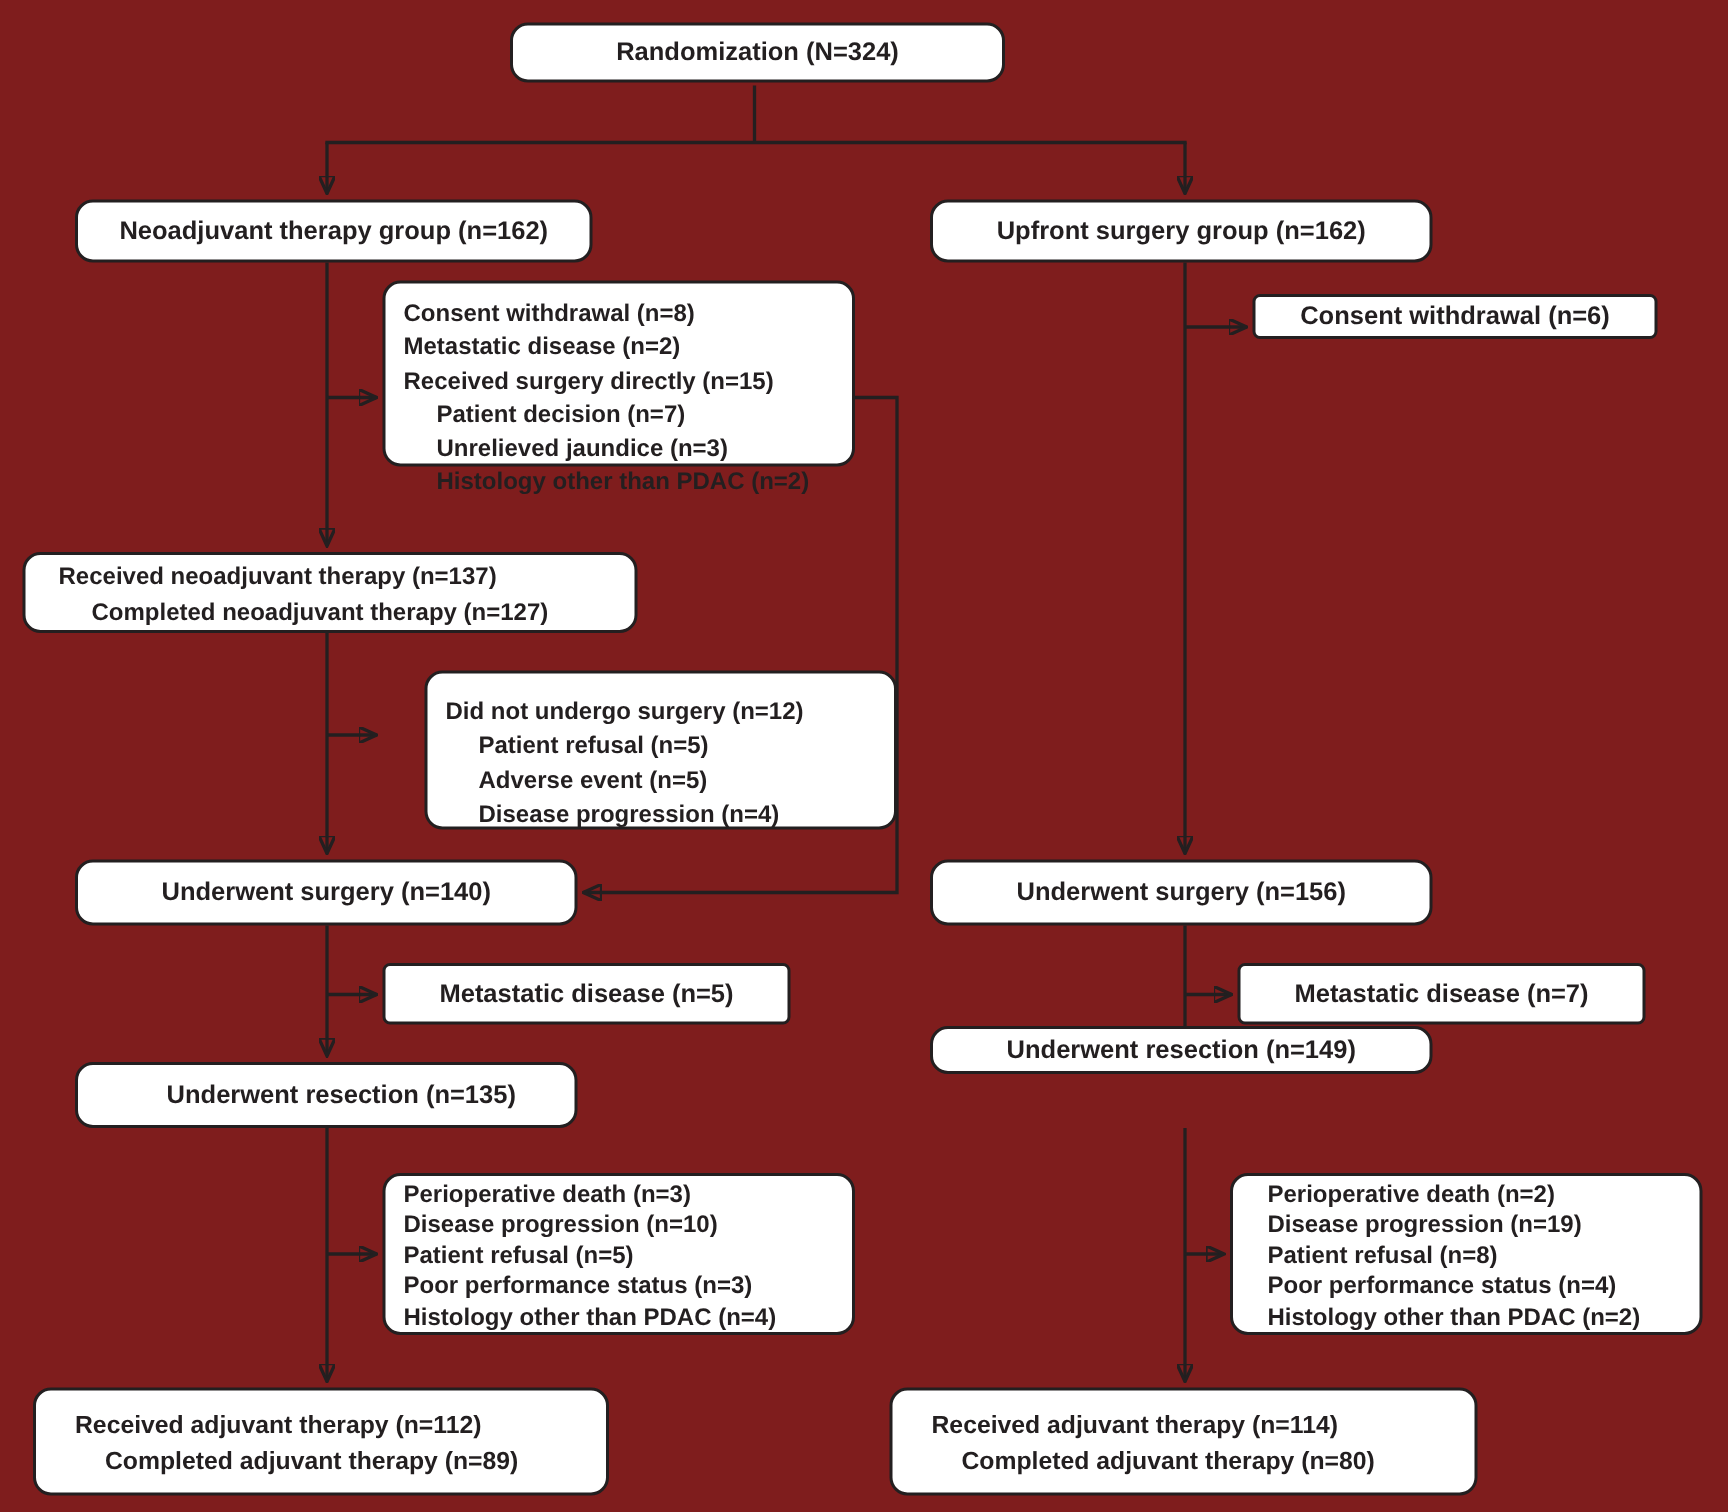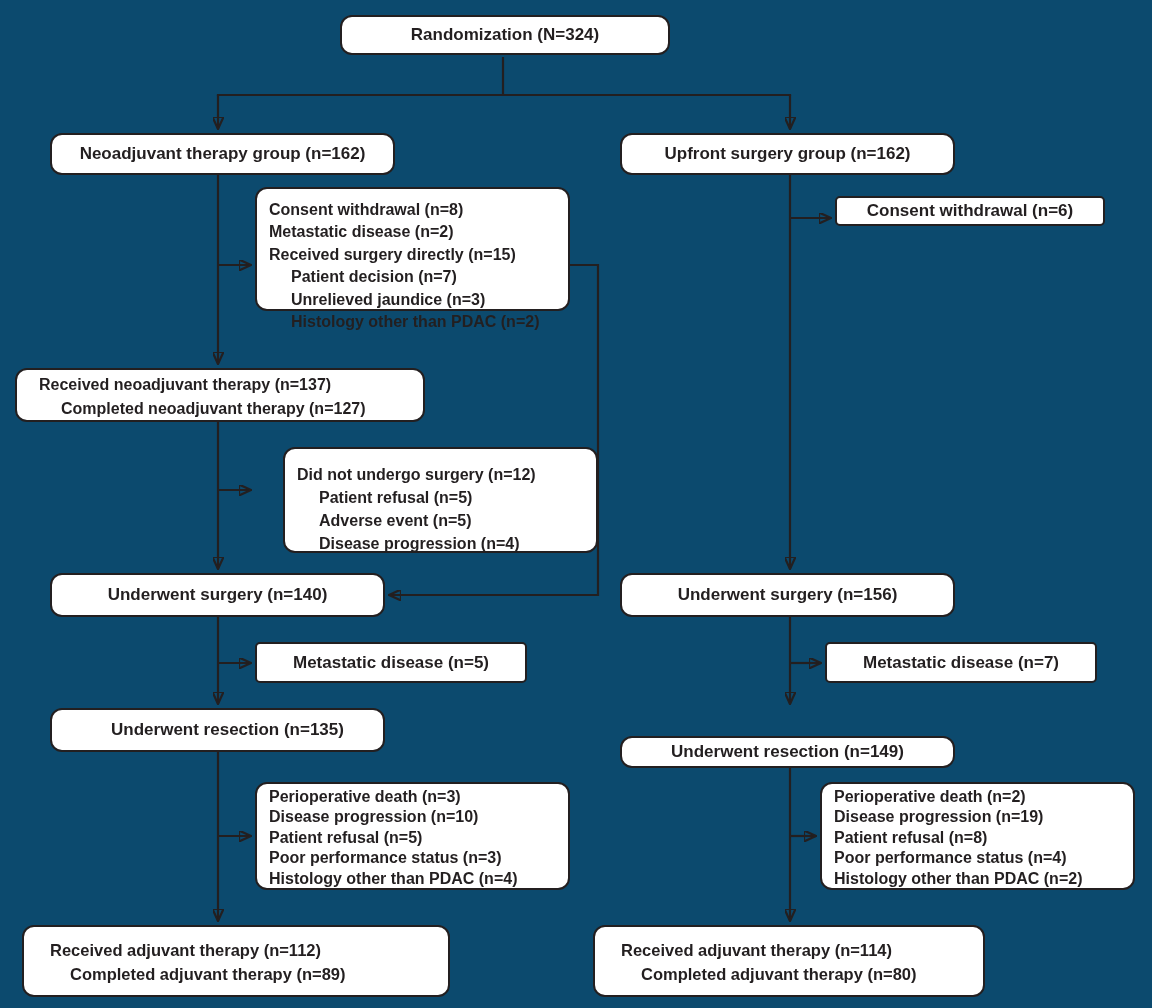--- a/index.html
+++ b/index.html
@@ -1,20 +1,20 @@
 <!DOCTYPE html>
 <html><head>
 <meta charset="utf-8">
 <style>
   html, body { margin: 0; padding: 0; background: #ffffff; }
   .canvas {
     position: relative;
     width: 1152px;
     height: 1008px;
-    background: #0c4a6e;
+    background: #7f1d1d;
     font-family: "Liberation Sans", sans-serif;
     font-weight: 700;
     color: #231f20;
     overflow: hidden;
   }
   svg.wires {
     position: absolute;
     left: 0; top: 0;
     width: 1152px; height: 1008px;
     pointer-events: none;
@@ -48,42 +48,42 @@
   .line { line-height: 22.4px; padding-left: 12px; }
   .line.indent { padding-left: 34px; }
   #n-neo-excl { padding-top: 10px; }
   #n-didnot { padding-top: 14px; margin-left: 28px; }
   #n-didnot .line { line-height: 23px; }
   #n-received-neo { padding-top: 3px; }
   #n-received-neo .line { line-height: 24px; padding-left: 22px; }
   #n-received-neo .line.indent { padding-left: 44px; }
   #n-res-excl-l { padding-top: 3px; }
   #n-res-excl-l .line { line-height: 20.4px; }
-  #n-res-excl-r { padding-top: 3px; }
+  #n-res-excl-r { padding-top: 3px; padding-left: 11px; }
   #n-res-excl-r .line { line-height: 20.4px; }
   #n-adj-l, #n-adj-r { padding-top: 11px; }
   #n-adj-l .line, #n-adj-r .line { line-height: 24px; padding-left: 26px; font-size: 16.5px; }
   #n-adj-l .line.indent, #n-adj-r .line.indent { padding-left: 46px; }
 
   
   #n-rand         { left: 340px; top: 15px;  width: 330px; height: 40px; }
   #n-neo          { left: 50px;  top: 133px; width: 345px; height: 42px; }
   #n-upf          { left: 620px; top: 133px; width: 335px; height: 42px; }
   #n-neo-excl     { left: 255px; top: 187px; width: 315px; height: 124px; }
   #n-consent-r    { left: 835px; top: 196px; width: 270px; height: 30px; }
   #n-received-neo { left: 15px;  top: 368px; width: 410px; height: 54px; }
   #n-didnot       { left: 255px; top: 447px; width: 315px; height: 106px; }
   #n-surg-l       { left: 50px;  top: 573px; width: 335px; height: 44px; }
   #n-met-l        { left: 255px; top: 642px; width: 272px; height: 41px; }
   #n-res-l        { left: 50px;  top: 708px; width: 335px; height: 44px; padding-left: 20px; }
   #n-res-excl-l   { left: 255px; top: 782px; width: 315px; height: 108px; }
-  #n-adj-l        { left: 22px;  top: 925px; width: 428px; height: 72px; }
+  #n-adj-l        { left: 22px;  top: 925px; width: 384px; height: 72px; }
   #n-surg-r       { left: 620px; top: 573px; width: 335px; height: 44px; }
   #n-met-r        { left: 825px; top: 642px; width: 272px; height: 41px; }
-  #n-res-r        { left: 620px; top: 736px; width: 335px; height: 32px; }
+  #n-res-r        { left: 620px; top: 684px; width: 335px; height: 32px; }
   #n-res-excl-r   { left: 820px; top: 782px; width: 315px; height: 108px; }
   #n-adj-r        { left: 593px; top: 925px; width: 392px; height: 72px; }
 </style>
 </head>
 <body>
 
 <div class="canvas">
 
   <svg class="wires" viewBox="0 0 1152 1008">
     <defs>

